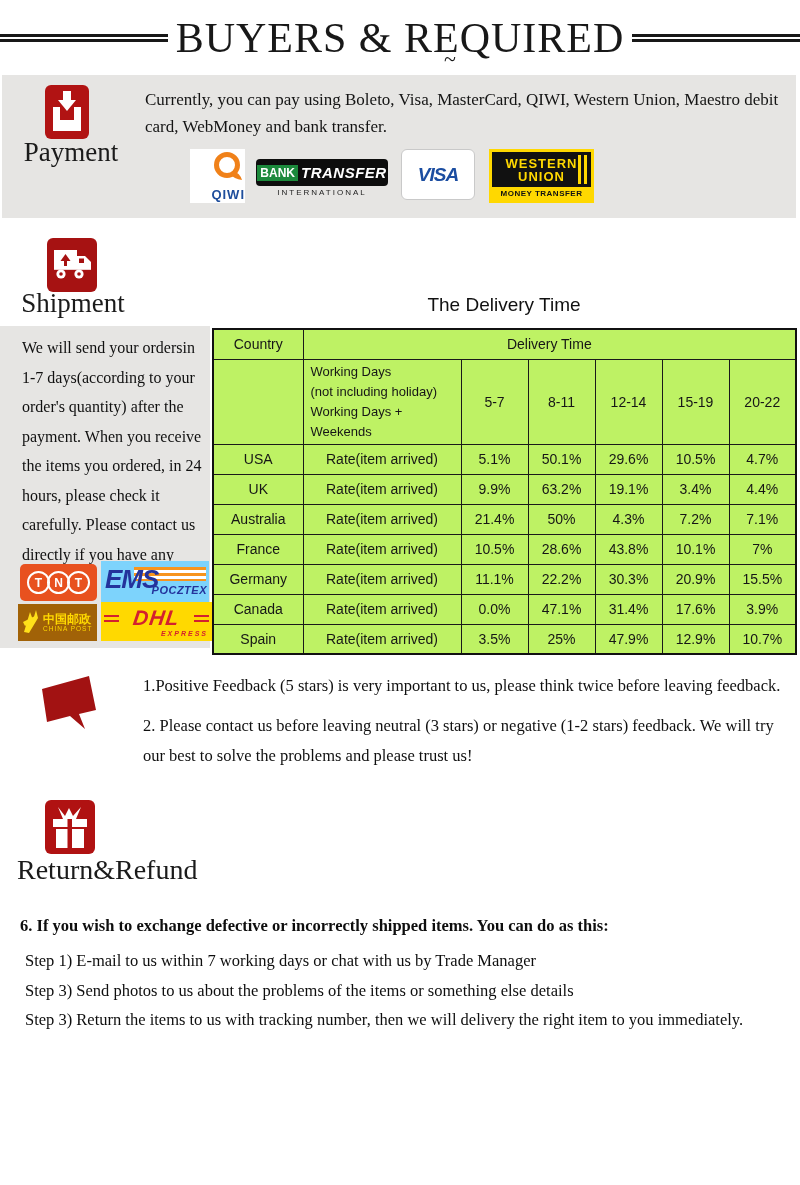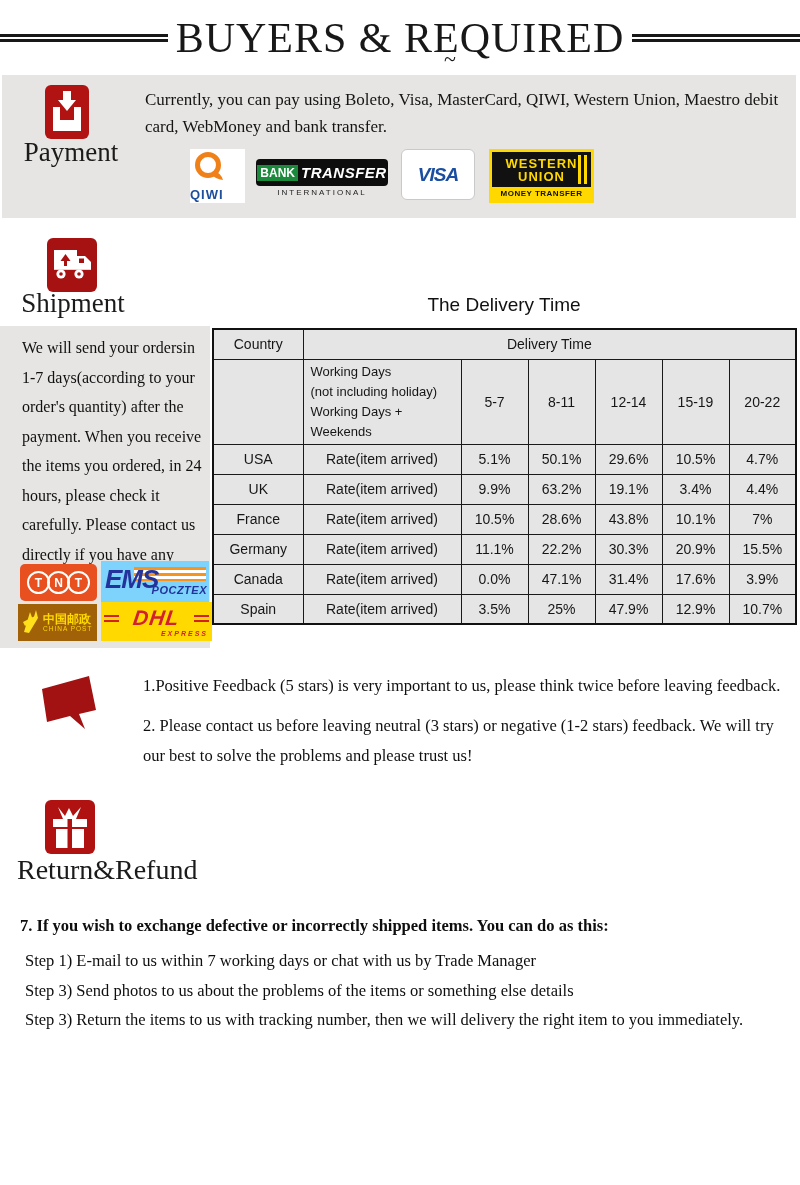--- a/index.html
+++ b/index.html
@@ -13,21 +13,21 @@
   .header { position: absolute; top: 16px; left: 0; right: 0; display: flex; align-items: center; text-align: center; }
   .hrule { flex: 1; height: 8px; border-top: 3px solid #181818; border-bottom: 3px solid #181818; }
   .header-title { font-size: 42px; line-height: 44px; letter-spacing: 1px; white-space: nowrap; margin: 0 8px; color: #181818; }
   .flourish { position: absolute; left: 444px; top: 46px; font-size: 22px; color:#181818; }
   
   .payment-box { position: absolute; top: 75px; left: 2px; width: 794px; height: 143px; background: #e6e5e3; }
   .payment-icon { position: absolute; left: 43px; top: 10px; }
   .payment-label { position: absolute; left: 8px; top: 62px; width: 122px; text-align: center; font-size: 27px; color:#1b1b1b; }
   .payment-desc { position: absolute; left: 143px; top: 11px; width: 636px; font-size: 17px; line-height: 27px; color: #141414; }
   .logo { position: absolute; overflow: hidden; }
-  .qiwi { left: 188px; top: 74px; width: 55px; height: 54px; background: #fff; display: flex; flex-direction: column; align-items: flex-start; }
+  .qiwi { left: 188px; top: 74px; width: 55px; height: 54px; background: #fff; display: flex; flex-direction: column; align-items: flex-end; }
   .qiwi-label { font-family: "Liberation Sans", sans-serif; font-weight: 700; font-size: 13px; color: #1f4e9c; letter-spacing: 1px; margin-top: -2px; }
   .bank-transfer { left: 254px; top: 84px; width: 132px; }
   .bt-box { background: #0d0d0d; border-radius: 4px; height: 27px; display: flex; align-items: center; justify-content: center; gap: 3px; }
   .bt-bank { background: #1c8a3c; color: #fff; font-family: "Liberation Sans", sans-serif; font-weight: 700; font-size: 12px; padding: 1px 3px; }
   .bt-transfer { color: #fff; font-family: "Liberation Sans", sans-serif; font-weight: 700; font-style: italic; font-size: 15px; letter-spacing: .5px; }
   .bt-sub { text-align: center; font-family: "Liberation Sans", sans-serif; font-size: 8px; letter-spacing: 2px; color: #222; margin-top: 2px; }
   .visa { left: 399px; top: 74px; width: 74px; height: 51px; border-radius: 6px; border: 1px solid #c9c9c9; background: #fff; display: flex; flex-direction: row; }
   .visa-top { height: 14px; background: #1b4da1; }
   .visa-mid { flex: 1; display: flex; align-items: center; justify-content: center; }
   .visa-word { font-family: "Liberation Sans", sans-serif; font-weight: 700; font-style: italic; font-size: 19px; color: #1b4da1; letter-spacing: -1px; }
@@ -54,21 +54,21 @@
   .ems-sub { position: absolute; right: 2px; bottom: 7px; font-family: "Liberation Sans", sans-serif; font-weight: 700; font-style: italic; font-size: 11px; color: #24339c; letter-spacing: .5px; }
   .cpost { left: 18px; top: 604px; width: 79px; height: 37px; background: #a16207; display: flex; align-items: center; padding: 3px 4px; gap: 4px; }
   .cpost-cn { color: #ffd900; font-weight: 700; font-size: 12px; line-height: 12px; font-family: "Liberation Sans", sans-serif; }
   .cpost-en { color: #ffd900; font-size: 6.5px; letter-spacing: 1px; font-family: "Liberation Sans", sans-serif; }
   .dhl { left: 101px; top: 602px; width: 111px; height: 39px; background: #ffd900; }
   .dhl-word { position: absolute; left: 0; right: 0; top: 5px; text-align: center; font-family: "Liberation Sans", sans-serif; font-weight: 700; font-style: italic; font-size: 21px; line-height: 21px; color: #d3202f; letter-spacing: 1px; transform: skewX(-8deg); }
   .dhl-dash { position: absolute; top: 13px; width: 15px; height: 9px; background: repeating-linear-gradient(to bottom, #d3202f 0 2px, #ffd900 2px 4.5px); }
   .dhl-dash.left { left: 3px; } .dhl-dash.right { right: 3px; }
   .dhl-sub { position: absolute; left: 54%; bottom: 4px; font-family: "Liberation Sans", sans-serif; font-weight: 700; font-style: italic; font-size: 7px; letter-spacing: 2px; color: #d3202f; }
   
-  .delivery-table { position: absolute; left: 212px; top: 328px; border-collapse: collapse; table-layout: fixed; width: 584px; background: #e5e5e5; font-family: "Liberation Sans", sans-serif; color: #161616; border: 2px solid #111; }
+  .delivery-table { position: absolute; left: 212px; top: 328px; border-collapse: collapse; table-layout: fixed; width: 584px; background: #bef264; font-family: "Liberation Sans", sans-serif; color: #161616; border: 2px solid #111; }
   .delivery-table td, .delivery-table th { border: 1px solid #1a1a1a; text-align: center; font-weight: 400; font-size: 14px; padding: 0; }
   .row-head { height: 30px; }
   .row-days { height: 66px; }
   .delivery-table tbody tr { height: 30px; }
   .wd-cell { text-align: left !important; padding: 2px 4px 2px 7px !important; font-size: 13px !important; line-height: 20px; }
   
   .feedback-icon { position: absolute; left: 38px; top: 672px; }
   .feedback-label { position: absolute; left: 6px; top: 724px; width: 142px; text-align: center; font-size: 28px; color:#1b1b1b; }
   .feedback-text { position: absolute; left: 143px; top: 668px; width: 652px; font-size: 16.5px; color: #101010; }
   .fb-p1 { padding-top: 6px; line-height: 24px; }
@@ -238,20 +238,29 @@
         <tr>
           <td>UK</td>
           <td>Rate(item arrived)</td>
           <td>9.9%</td>
           <td>63.2%</td>
           <td>19.1%</td>
           <td>3.4%</td>
           <td>4.4%</td>
         </tr>
         <tr>
+          <td>Australia</td>
+          <td>Rate(item arrived)</td>
+          <td>21.4%</td>
+          <td>50%</td>
+          <td>4.3%</td>
+          <td>7.2%</td>
+          <td>7.1%</td>
+        </tr>
+        <tr>
           <td>France</td>
           <td>Rate(item arrived)</td>
           <td>10.5%</td>
           <td>28.6%</td>
           <td>43.8%</td>
           <td>10.1%</td>
           <td>7%</td>
         </tr>
         <tr>
           <td>Germany</td>
@@ -299,21 +308,21 @@
       <path d="M13 7 L20 16 L24 8 L28 16 L36 7 L31 19 L18 19 Z" fill="#fff"></path>
       <rect x="8" y="19" width="34" height="8" fill="#fff"></rect>
       <rect x="22.5" y="19" width="4.5" height="8" fill="#b01212"></rect>
       <rect x="11" y="29" width="28" height="19" fill="#fff"></rect>
       <rect x="22.5" y="29" width="4.5" height="19" fill="#b01212"></rect>
     </svg>
   </div>
   <div class="return-label">Return&amp;Refund</div>
 
   <div class="notes">
-    <div class="bold-para p2">7. If you wish to exchange defective or incorrectly shipped items. You can do as this:</div>
+    <div class="bold-para p2">6. If you wish to exchange defective or incorrectly shipped items. You can do as this:</div>
     <div class="steps">
       <div class="step">Step 1) E-mail to us within 7 working days or chat with us by Trade Manager</div>
       <div class="step">Step 3) Send photos to us about the problems of the items or something else details</div>
       <div class="step">Step 3) Return the items to us with tracking number, then we will delivery the right item to you immediately.</div>
     </div>
   </div>
 
 </div>
 
 </body></html>

